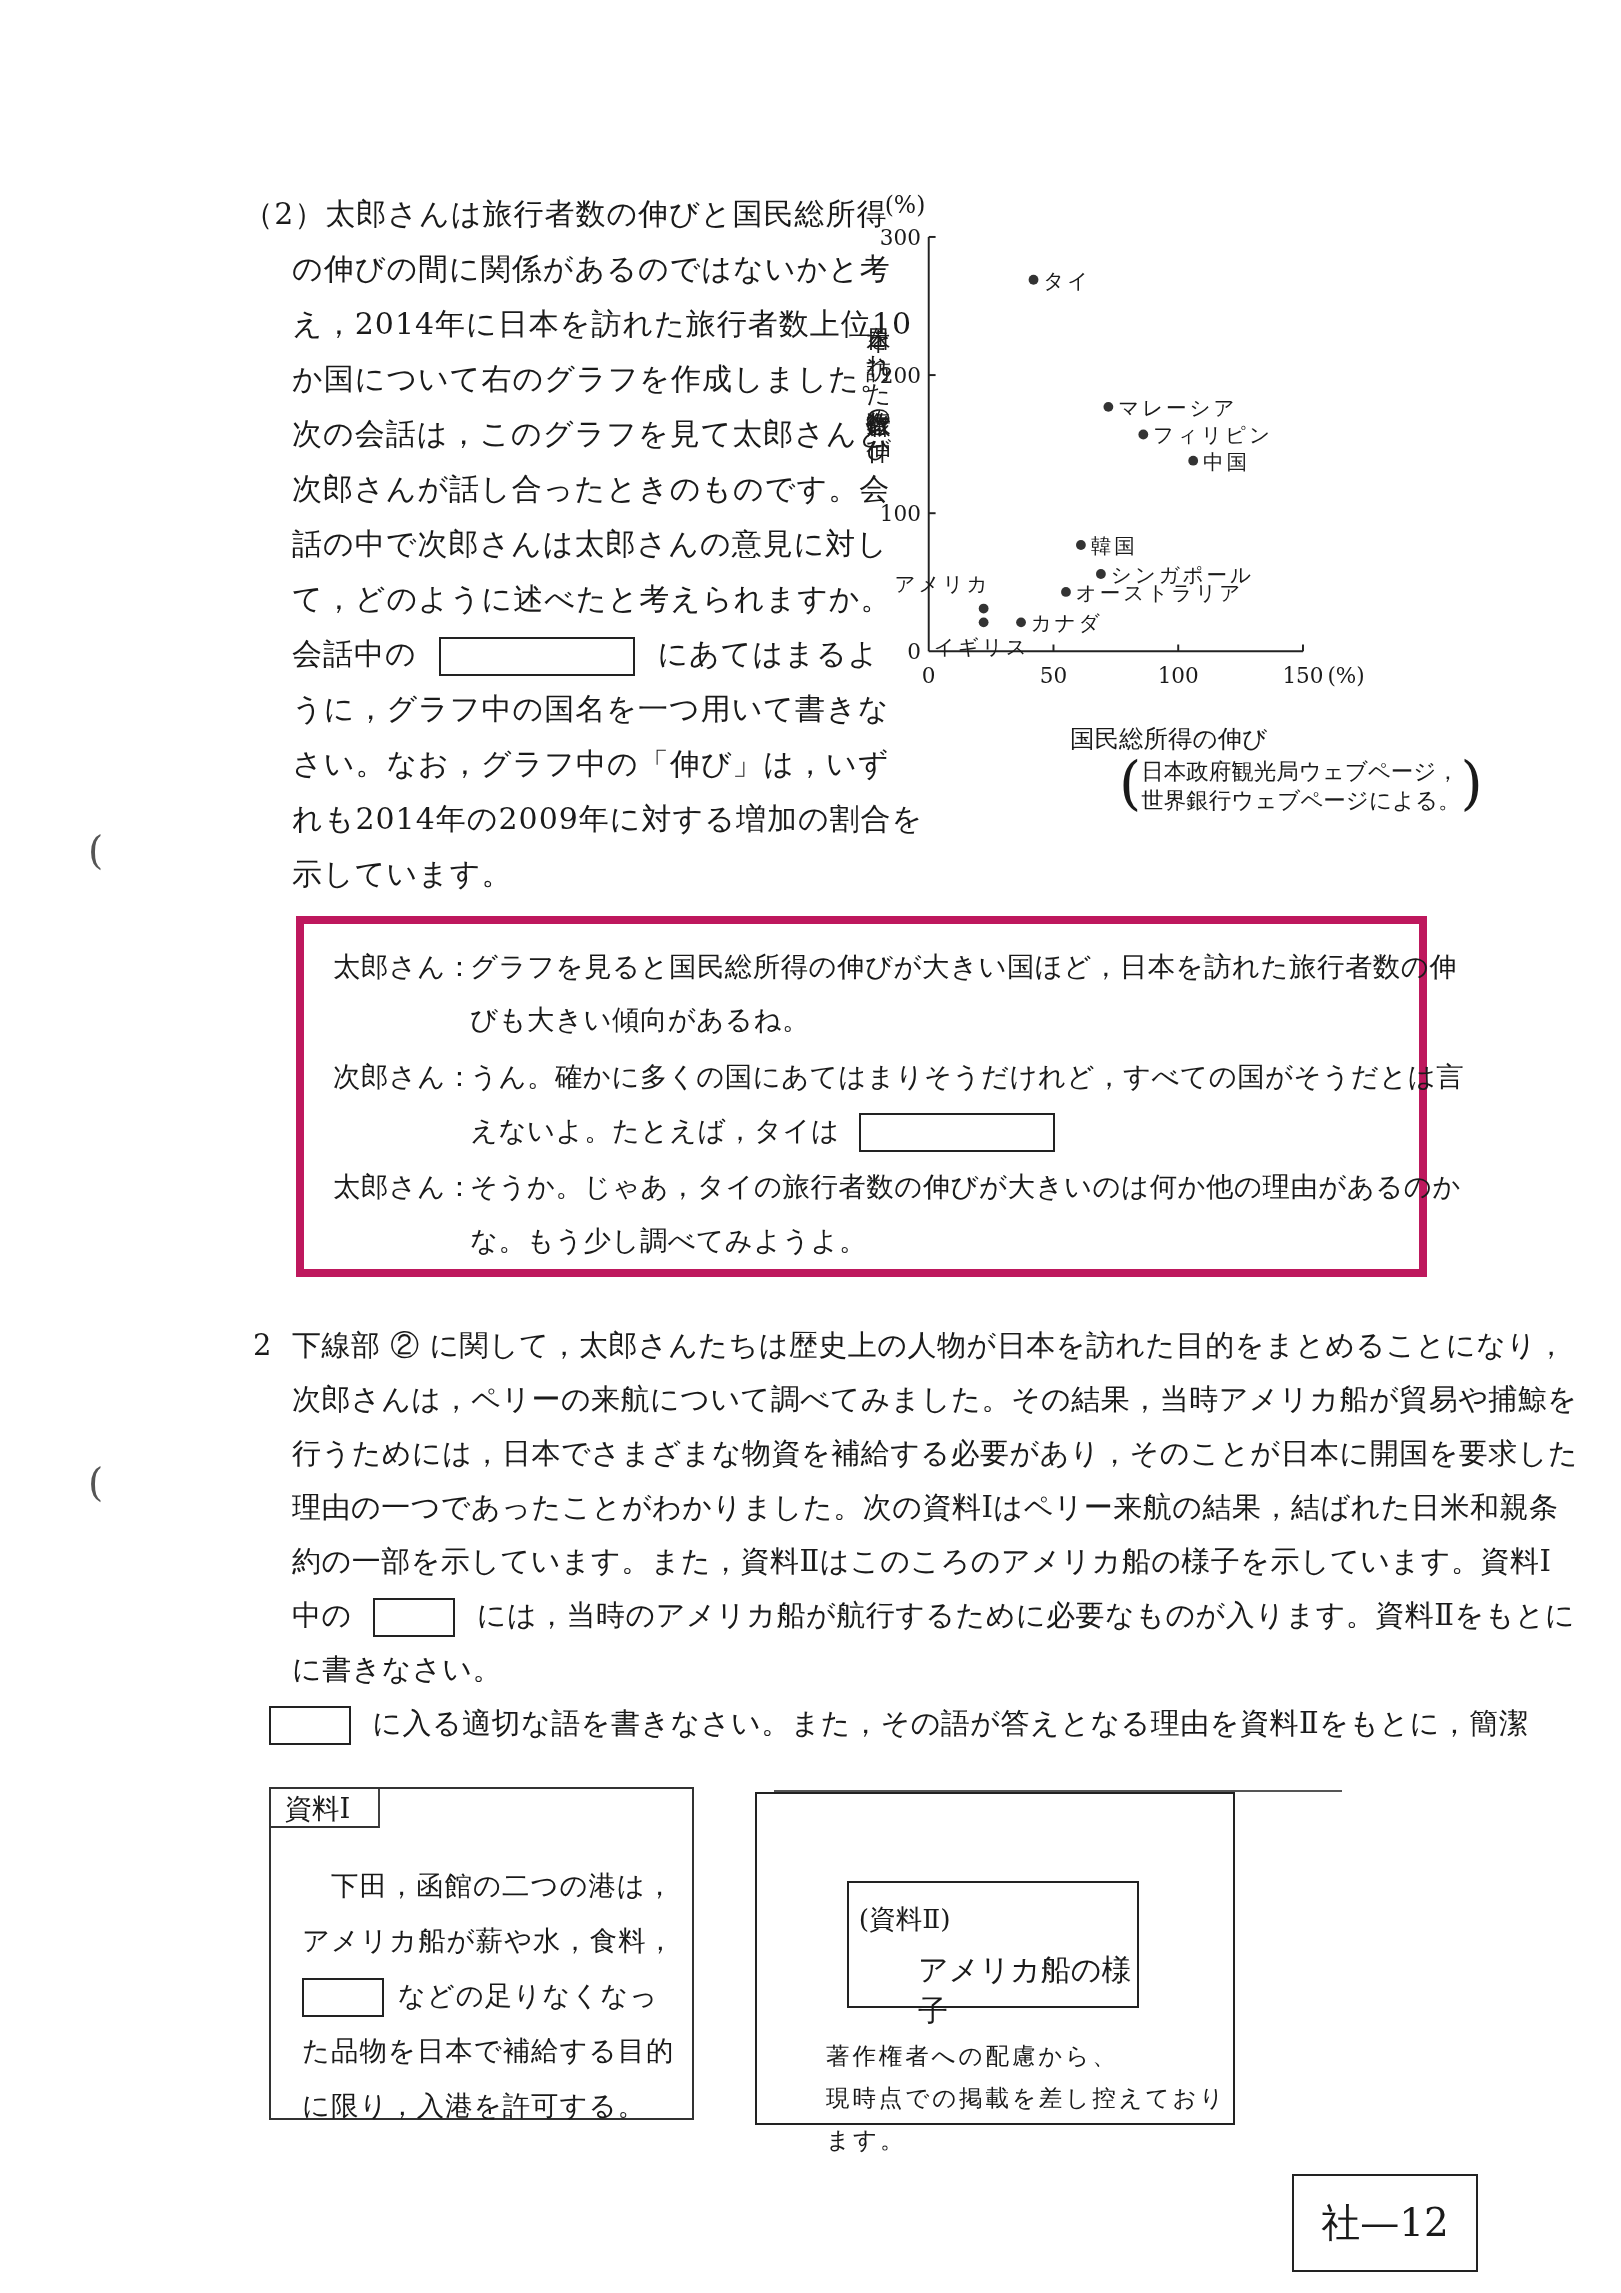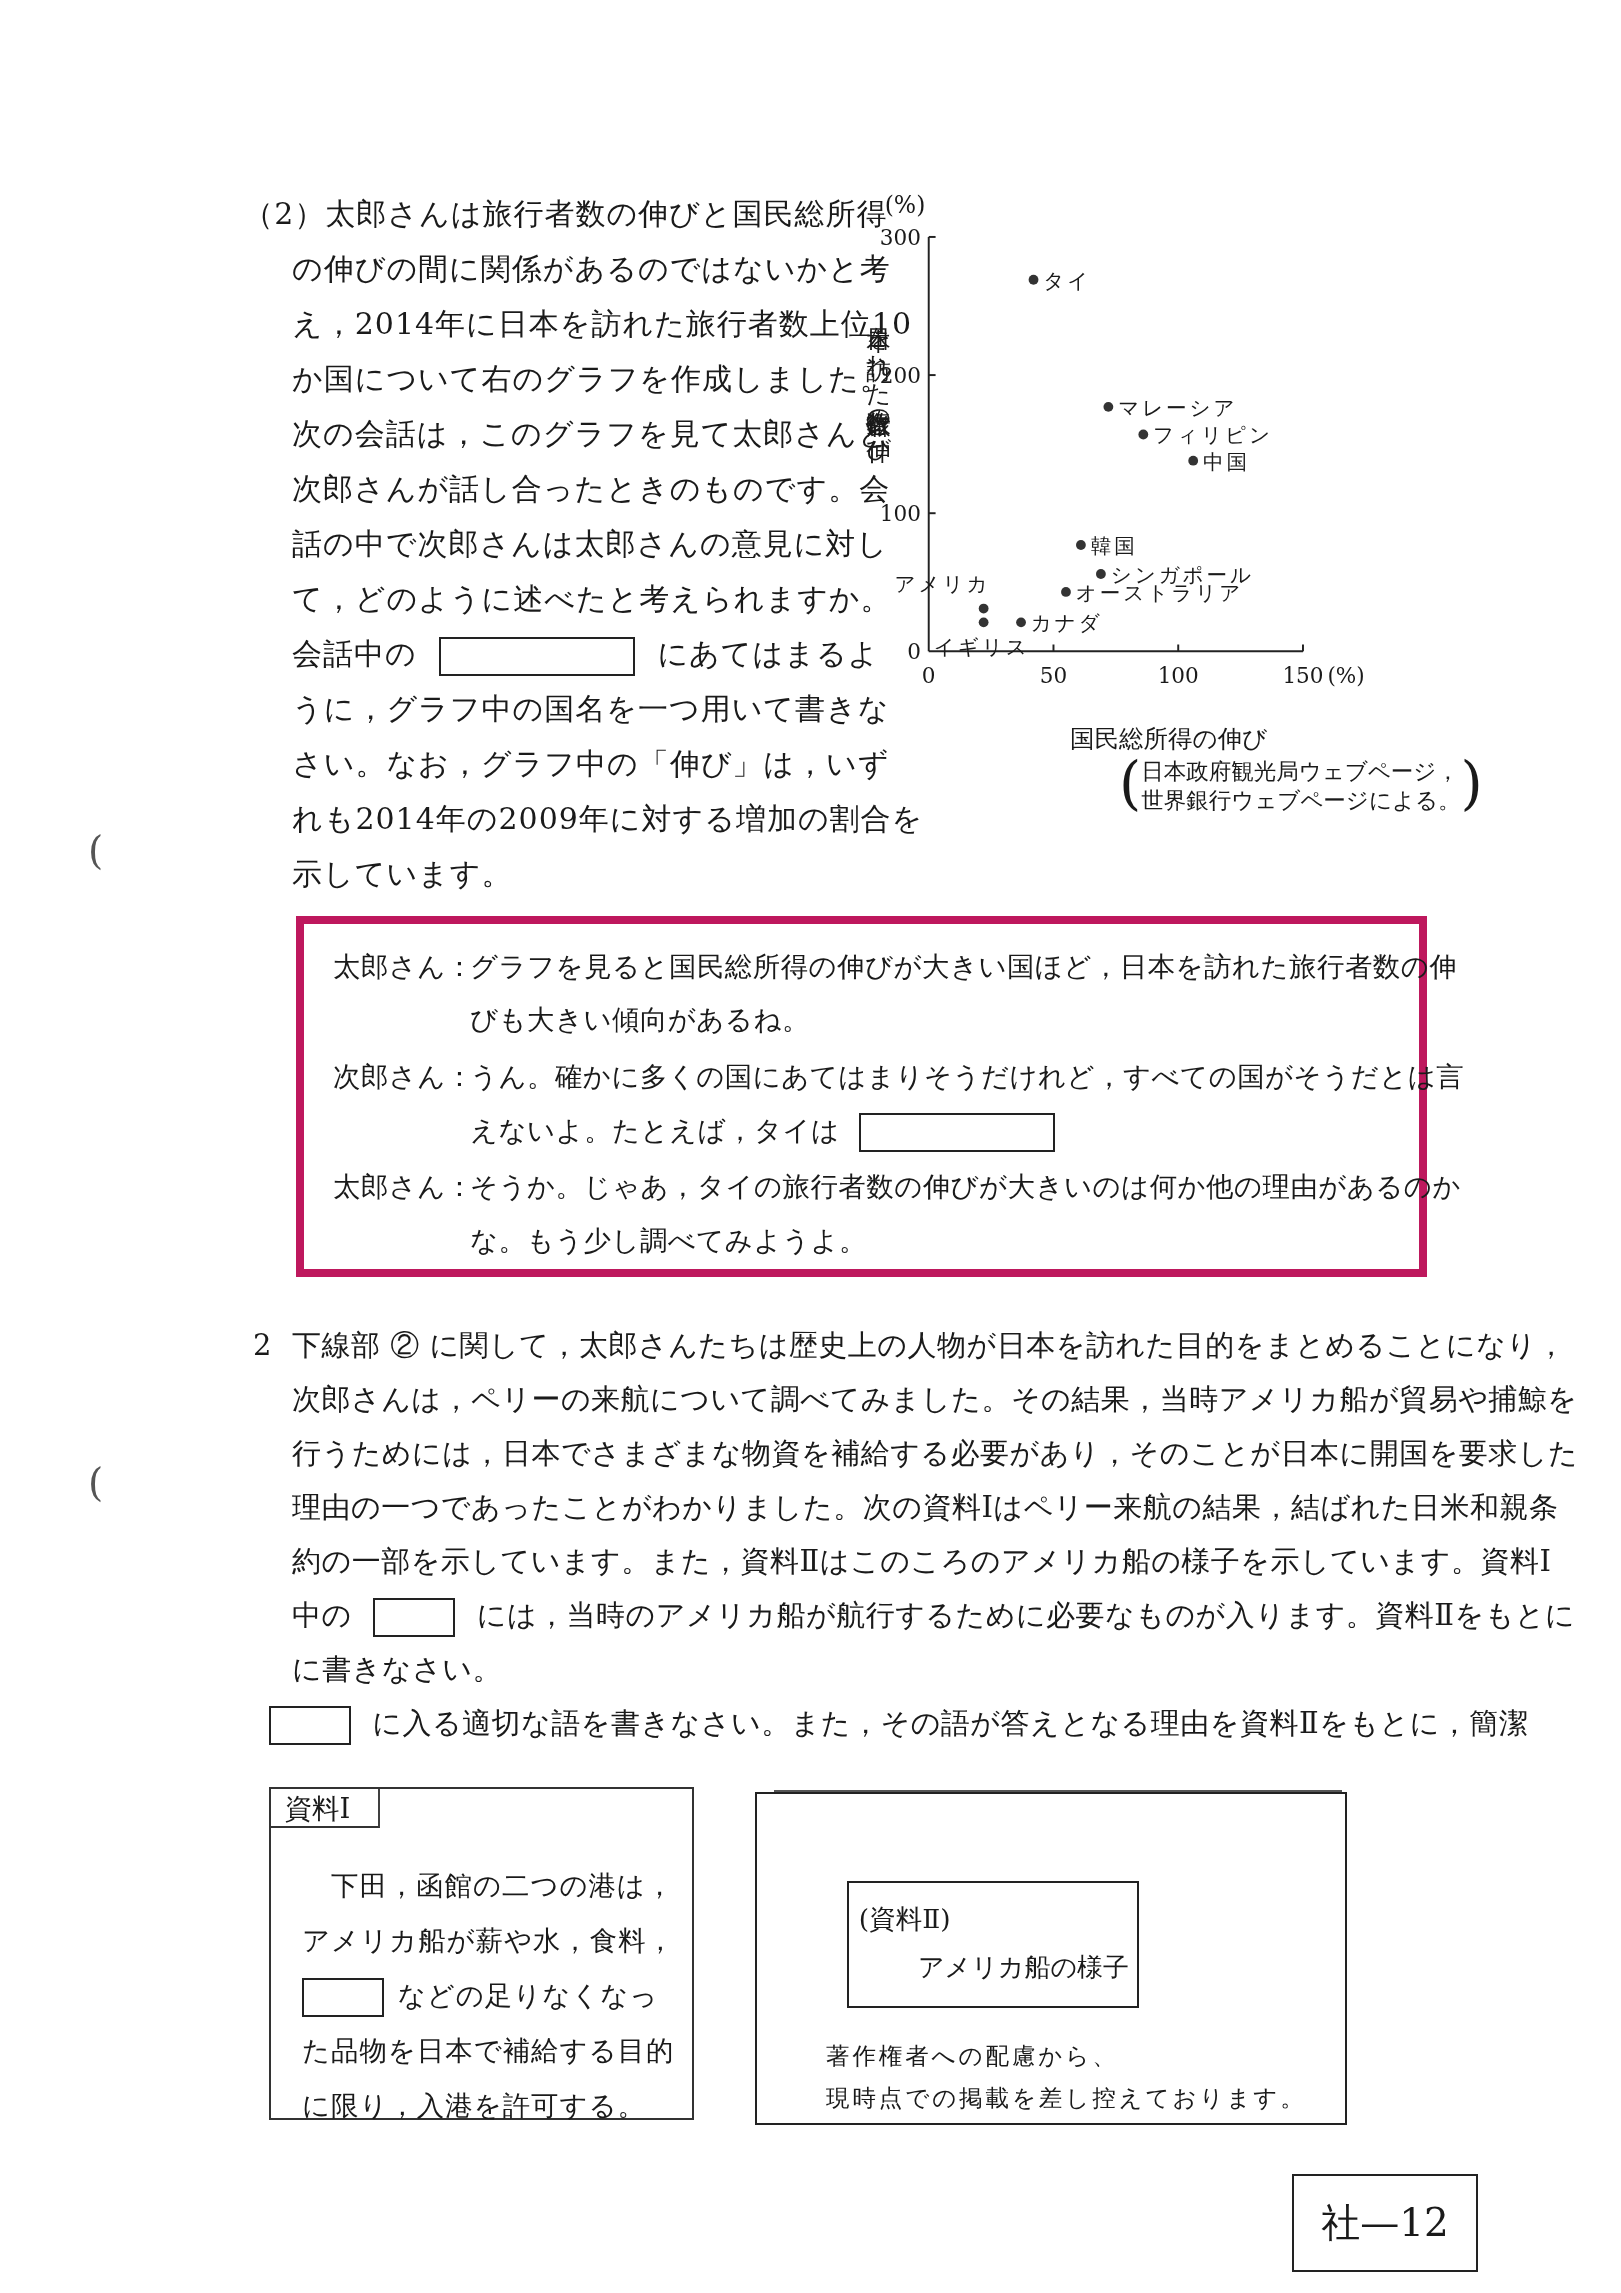--- a/index.html
+++ b/index.html
@@ -25,25 +25,25 @@
   
   .sec2 { left:253px; top:1318px; width:1196px; font-size:29px; line-height:54px; letter-spacing:0.5px; }
   .sec2 .line { white-space:nowrap; height:54px; }
   .sec2 .indent { padding-left:39px; }
   
   .mat1 { left:269px; top:1787px; width:425px; height:333px; border:2px solid #333; box-sizing:border-box; }
   .mat1 .tag { position:absolute; left:0; top:0; width:109px; height:39px; border-right:2px solid #404040; border-bottom:2px solid #333; font-size:27.4px; line-height:39px; padding-left:13.7px; box-sizing:border-box; }
   .mat1 .body { position:absolute; left:31px; top:69px; width:372px; font-size:27.4px; line-height:55px; letter-spacing:1px; }
   .mat1 .body .line { white-space:nowrap; height:55px; }
   
-  .mat2 { left:755px; top:1792px; width:592px; height:333px; border:2px solid #222; box-sizing:border-box; }
+  .mat2 { left:755px; top:1792px; width:480px; height:333px; border:2px solid #222; box-sizing:border-box; }
   .mat2-topline { left:774px; top:1790px; width:568px; height:0; border-top:2px solid #555; }
   .mat2 .inner { position:absolute; left:90px; top:87px; width:292px; height:127px; border:2px solid #222; box-sizing:border-box; }
   .mat2 .inner .title { position:absolute; left:9.8px; top:17.6px; font-size:26.5px; }
-  .mat2 .inner .caption { position:absolute; left:69px; top:67px; font-size:26px; }
+  .mat2 .inner .caption { position:absolute; left:69px; top:67px; font-size:30px; }
   .mat2 .notice { position:absolute; left:69px; top:241px; font-size:23.5px; line-height:42px; letter-spacing:2.9px; font-family:"Liberation Serif","DejaVu Serif",serif; }
   
   .pagenum { left:1292px; top:2174px; width:186px; height:98px; border:2px solid #222; box-sizing:border-box; font-size:39px; line-height:94px; text-align:center; }
   .margin-mark { font-size:39px; color:#555; font-weight:100; }
 </style>
 </head>
 <body>
 
 <div class="abs margin-mark" style="left:88px;top:828px;">(</div>
 <div class="abs margin-mark" style="left:88px;top:1460px;">(</div>

